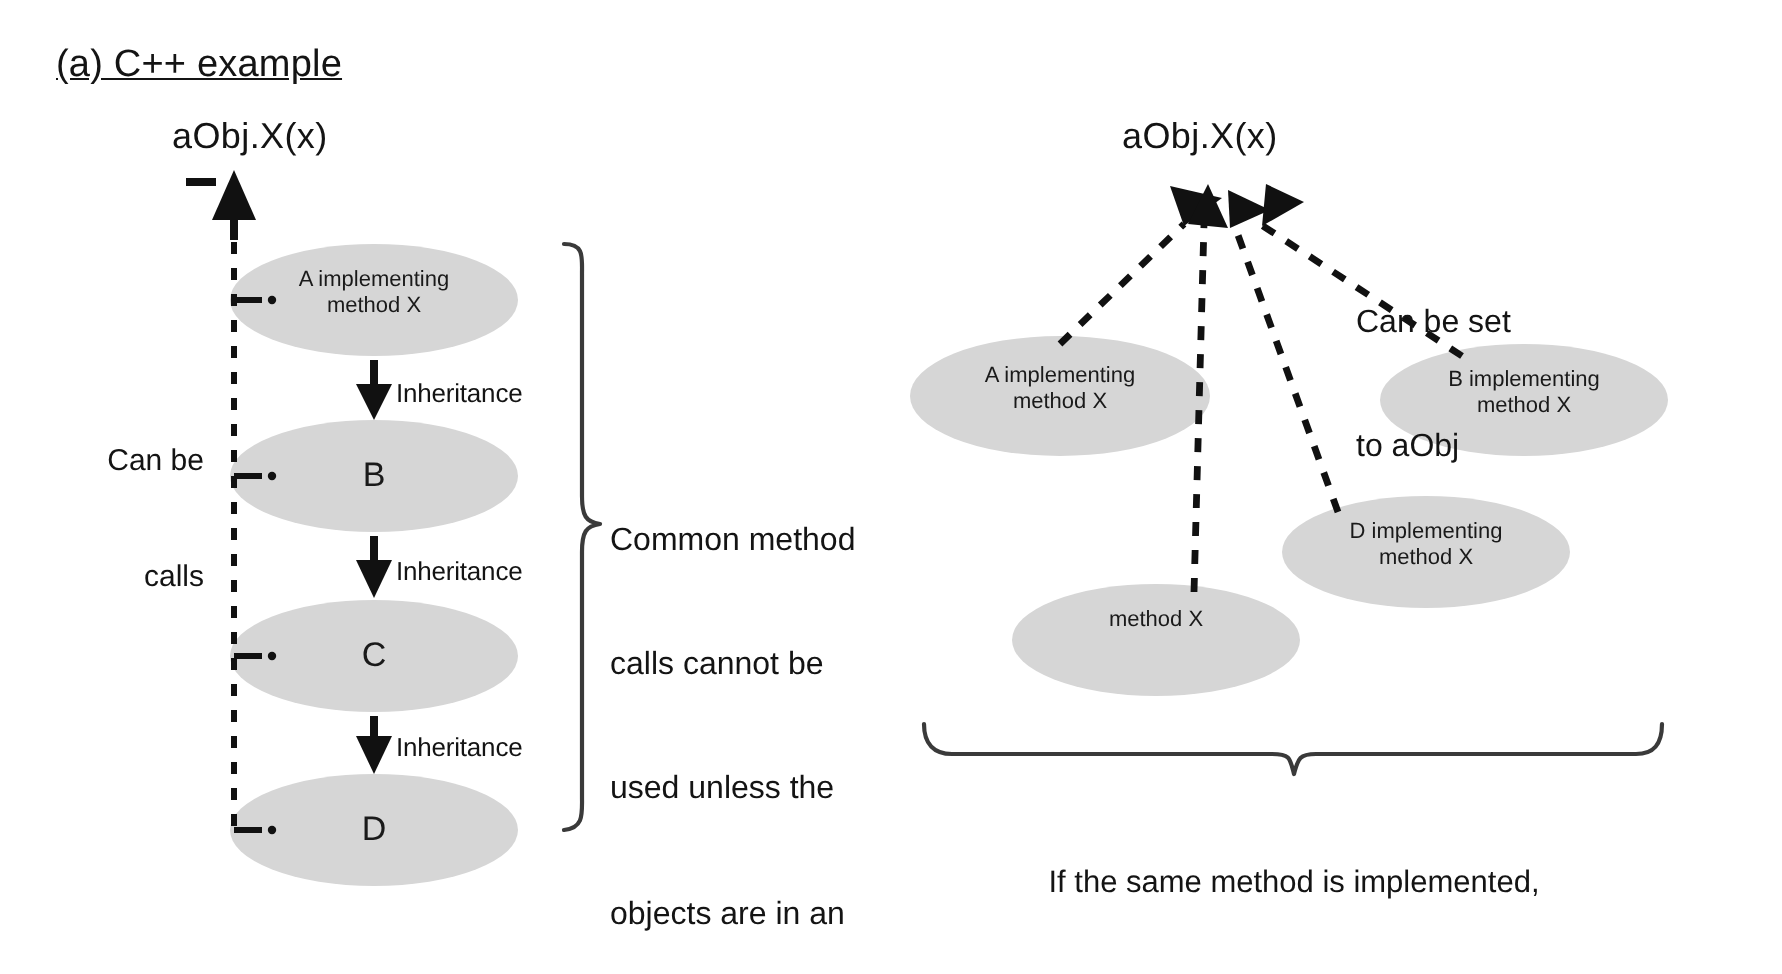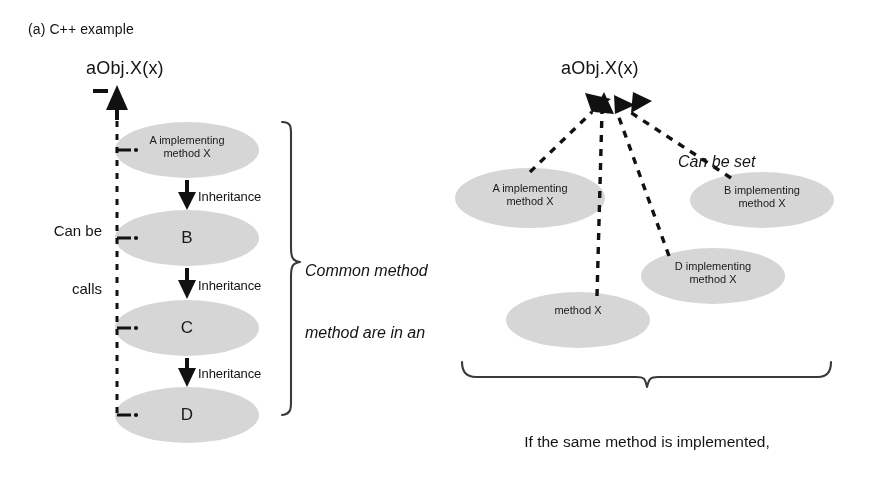--- a/index.html
+++ b/index.html
@@ -27,22 +27,23 @@
     height: 487px;
     overflow: visible;
   }
   .txt {
     position: absolute;
     white-space: pre;
     line-height: 1.14;
     color: #141414;
   }
   .panel-title {
-    font-size: 14px;
+    font-size: 19px;
     letter-spacing: 0.1px;
+    text-decoration: underline;
   }
   .call-label {
     font-size: 18px;
     letter-spacing: 0.2px;
   }
   .node-label {
     position: absolute;
     text-align: center;
     font-size: 11px;
     line-height: 1.16;
@@ -56,21 +57,20 @@
     font-size: 13px;
     letter-spacing: -0.1px;
   }
   .side-note {
     font-size: 15px;
     line-height: 1.28;
   }
   .side-note.right-col {
     font-size: 16px;
     line-height: 1.3;
-    font-style: italic;
   }
   .note-center {
     font-size: 15.5px;
     line-height: 1.3;
     text-align: center;
   }
   .note-right {
     text-align: right;
   }
 </style>
@@ -179,30 +179,33 @@
   <div class="node-label big" style="left:115px; top:318px; width:144px;">C</div>
 
   <div class="node-label big" style="left:115px; top:405px; width:144px;">D</div>
 
   <div class="txt edge-label" style="left:198px; top:190px;">Inheritance</div>
   <div class="txt edge-label" style="left:198px; top:279px;">Inheritance</div>
   <div class="txt edge-label" style="left:198px; top:367px;">Inheritance</div>
 
   <div class="txt side-note right-col" style="left:305px; top:219px; width:140px;">
     <div>Common method</div>
-    <div>method are in an</div>
+    <div>calls cannot be</div>
+    <div>used unless the</div>
+    <div>objects are in an</div>
     
     
   </div>
 
 
   <div class="txt call-label" style="left:561px; top:58px;">aObj.X(x)</div>
 
   <div class="txt side-note right-col" style="left:678px; top:110px; width:150px;">
     <div>Can be set</div>
+    <div>to aObj</div>
   </div>
 
   <div class="node-label" style="left:458px; top:182px; width:144px;">
     <div>A implementing</div>
     <div>method X</div>
   </div>
 
   <div class="node-label" style="left:690px; top:184px; width:144px;">
     <div>B implementing</div>
     <div>method X</div>

